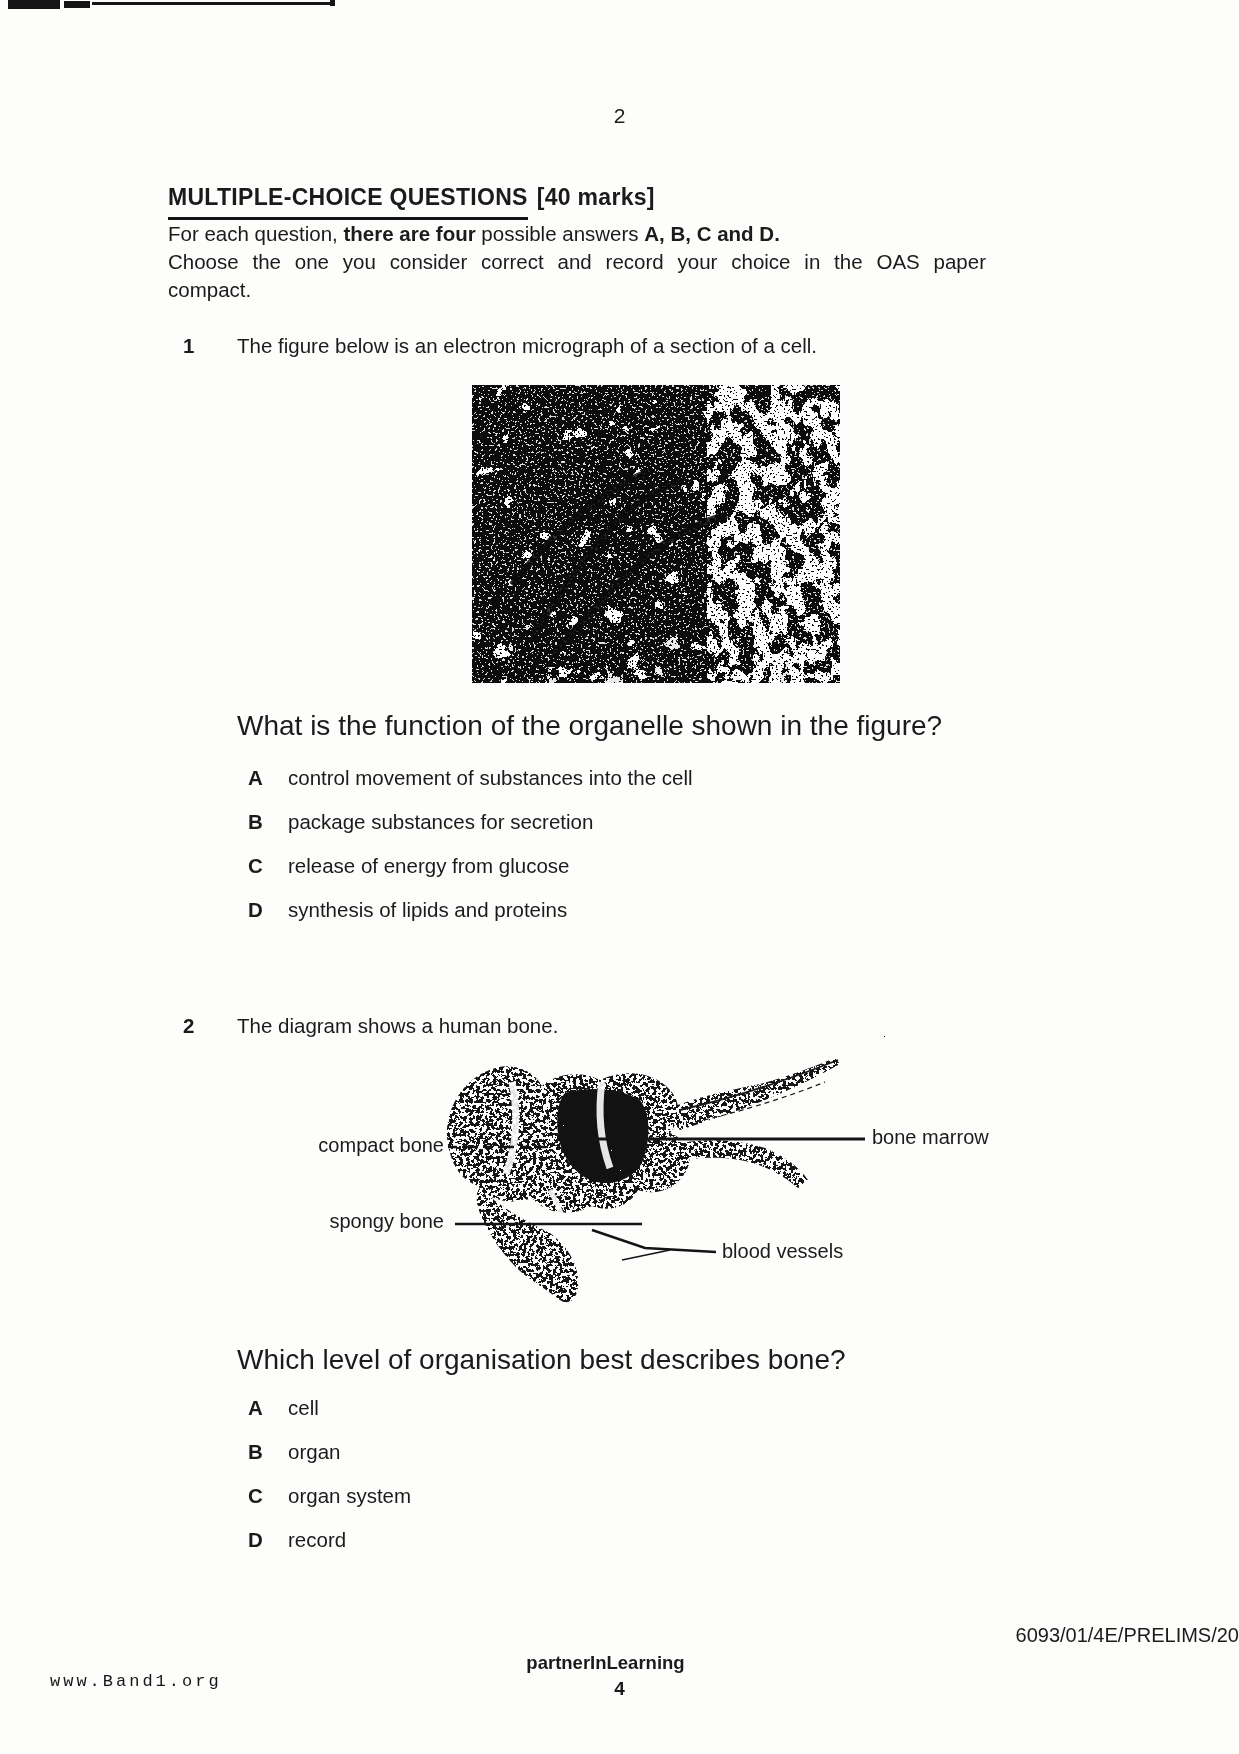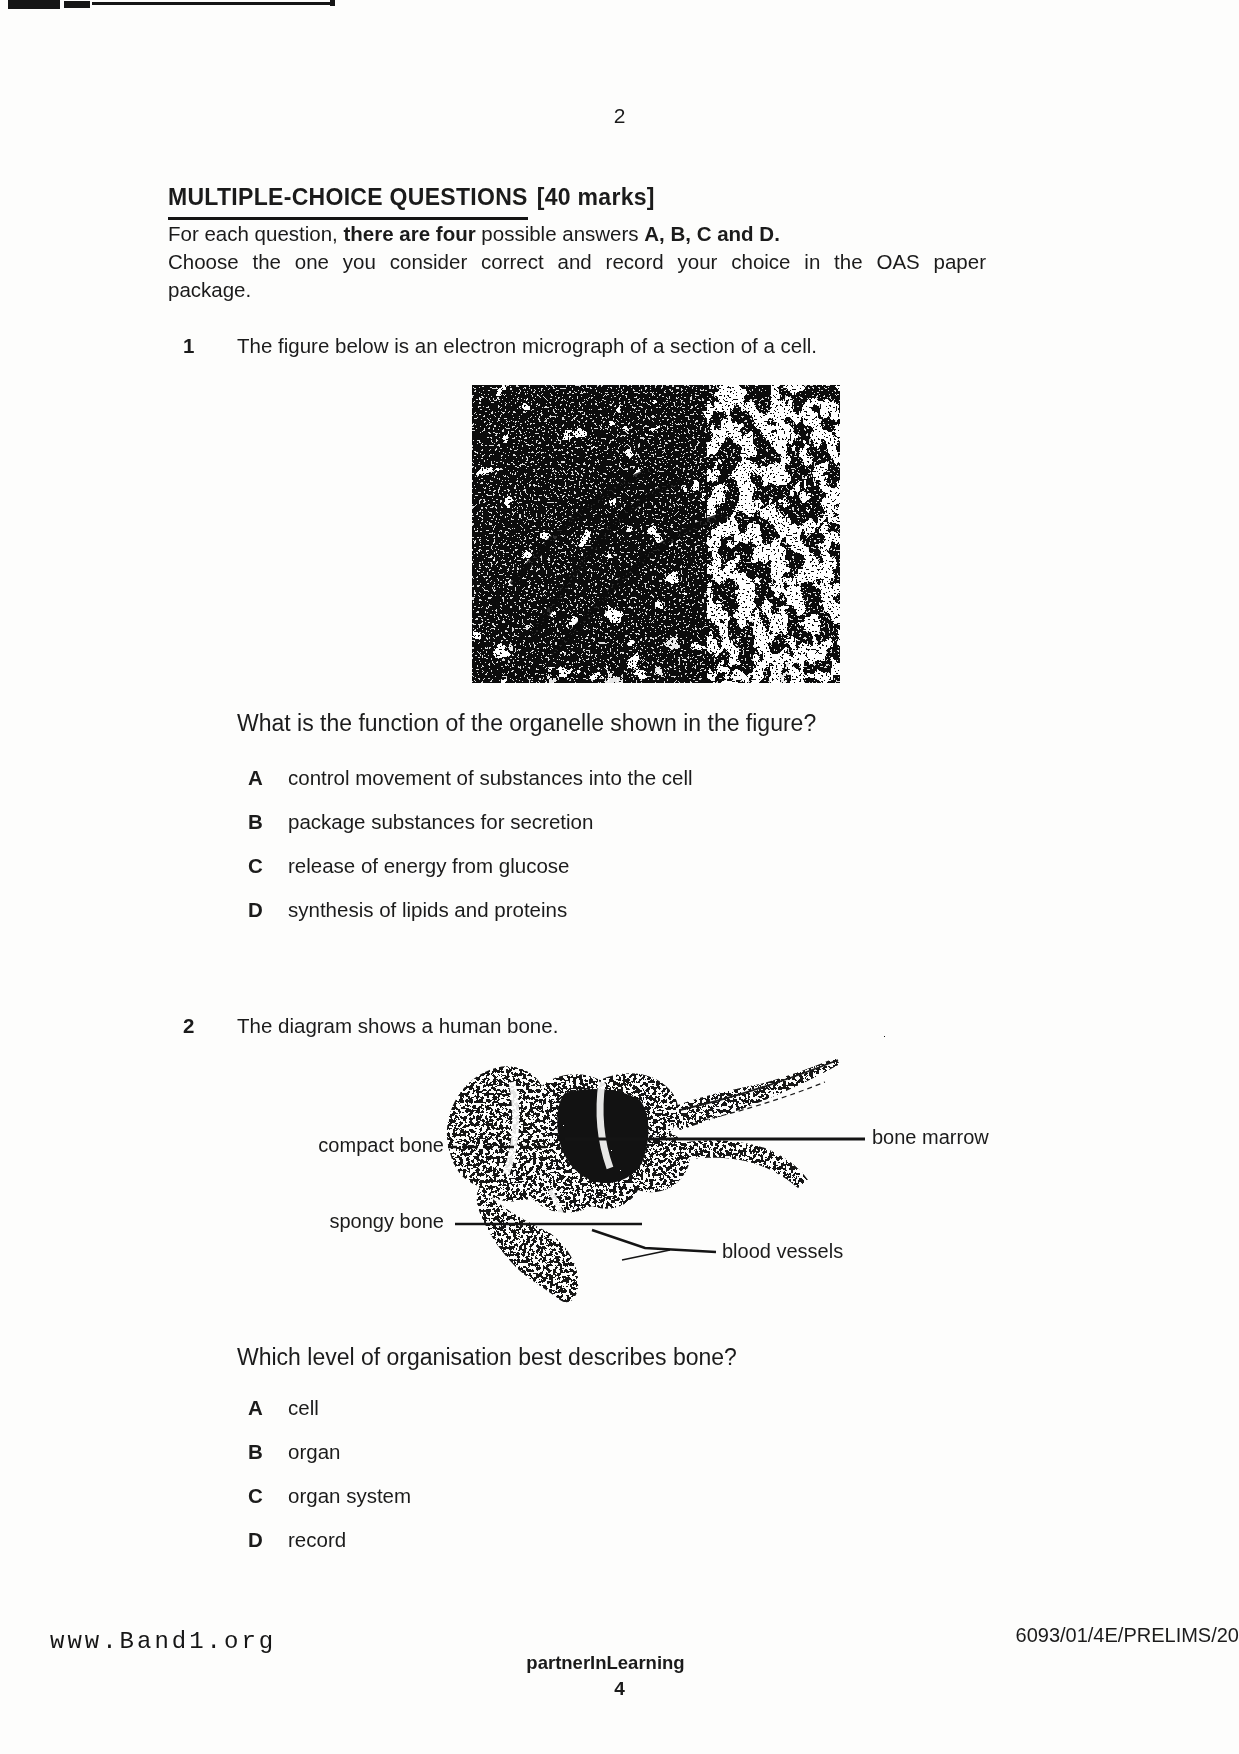--- a/index.html
+++ b/index.html
@@ -20,34 +20,34 @@
   .heading{left:168px;top:184px;font-size:23px;font-weight:bold;letter-spacing:0.3px;white-space:nowrap;}
   .heading .title{border-bottom:3px solid #141414;padding-bottom:7px;}
   .heading .marks{margin-left:9px;}
   .instr{left:168px;font-size:20.5px;white-space:nowrap;}
   .instr b{font-weight:bold;}
   .instr-just{left:168px;width:818px;font-size:20.5px;text-align:justify;text-align-last:justify;white-space:normal;}
   
   .q-row{left:183px;display:flex;font-size:20.5px;}
   .q-num{width:54px;font-weight:bold;}
   .q-stem{white-space:nowrap;}
-  .prompt{left:237px;font-size:23px;white-space:nowrap;}
+  .prompt{left:237px;font-size:28px;white-space:nowrap;}
   .opt{left:248px;display:flex;font-size:20.5px;}
   .opt-letter{width:40px;font-weight:bold;}
   .opt-text{white-space:nowrap;}
   
   .fig-label{font-size:20px;white-space:nowrap;}
   .lbl-right{text-align:right;}
   
   .footer-center{left:0;right:0;text-align:center;}
   .f-code{top:1624px;font-size:20px;text-align:right;}
   .f-brand{top:1652px;font-size:18.5px;font-weight:bold;}
   .f-brand span{position:relative;left:-14px;}
   .f-num{top:1678px;font-size:19px;font-weight:bold;}
-  .watermark{left:50px;top:1628px;font-family:"Liberation Mono","DejaVu Sans Mono",monospace;font-size:24px;letter-spacing:3px;color:#161616;}
+  .watermark{left:50px;top:1672px;font-family:"Liberation Mono","DejaVu Sans Mono",monospace;font-size:17px;letter-spacing:3px;color:#161616;}
   svg{display:block;}
 </style>
 </head>
 <body>
 
 <div class="page">
 
   <div class="abs artifact" style="left:8px;top:0;width:52px;height:9px;"></div>
   <div class="abs artifact" style="left:64px;top:1px;width:26px;height:7px;"></div>
   <div class="abs artifact" style="left:92px;top:2px;width:238px;height:3px;"></div>
@@ -56,21 +56,21 @@
   <div class="abs page-num-top">2</div>
 
   <div class="abs heading">
     <span class="title">MULTIPLE-CHOICE QUESTIONS</span><span class="marks">[40 marks]</span>
   </div>
 
   <div class="abs instr" style="top:222px;">
     <span>For each question, </span><b>there are four</b><span> possible answers </span><b>A, B, C and D.</b>
   </div>
   <div class="abs instr-just" style="top:250px;">Choose the one you consider correct and record your choice in the OAS paper</div>
-  <div class="abs instr" style="top:278px;">package.</div>
+  <div class="abs instr" style="top:278px;">compact.</div>
 
   <div class="abs q-row" style="top:334px;">
     <span class="q-num">1</span>
     <span class="q-stem">The figure below is an electron micrograph of a section of a cell.</span>
   </div>
 
   <div class="abs" style="left:472px;top:385px;width:368px;height:298px;">
     <svg width="368" height="298" viewBox="0 0 368 298">
       <defs>
         <filter id="mgCoarseW" x="0%" y="0%" width="100%" height="100%">

